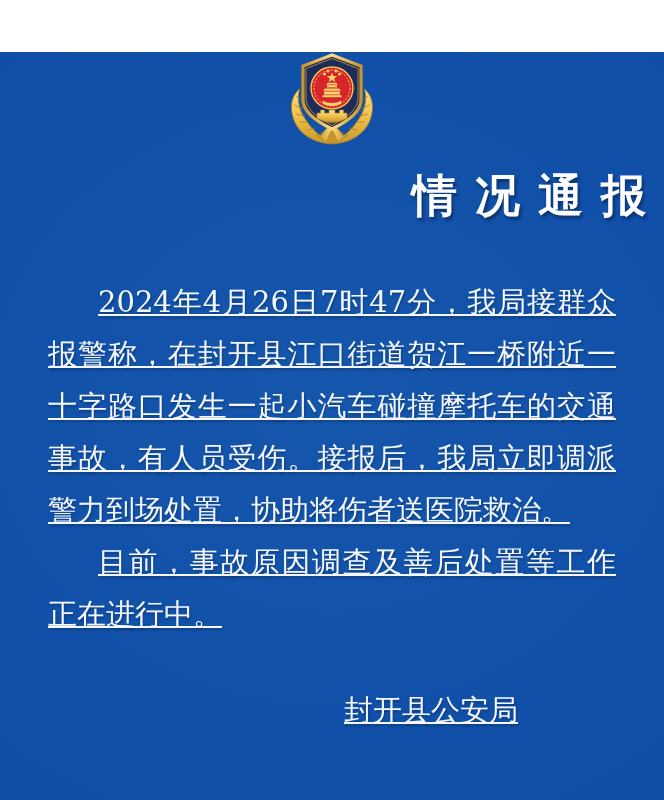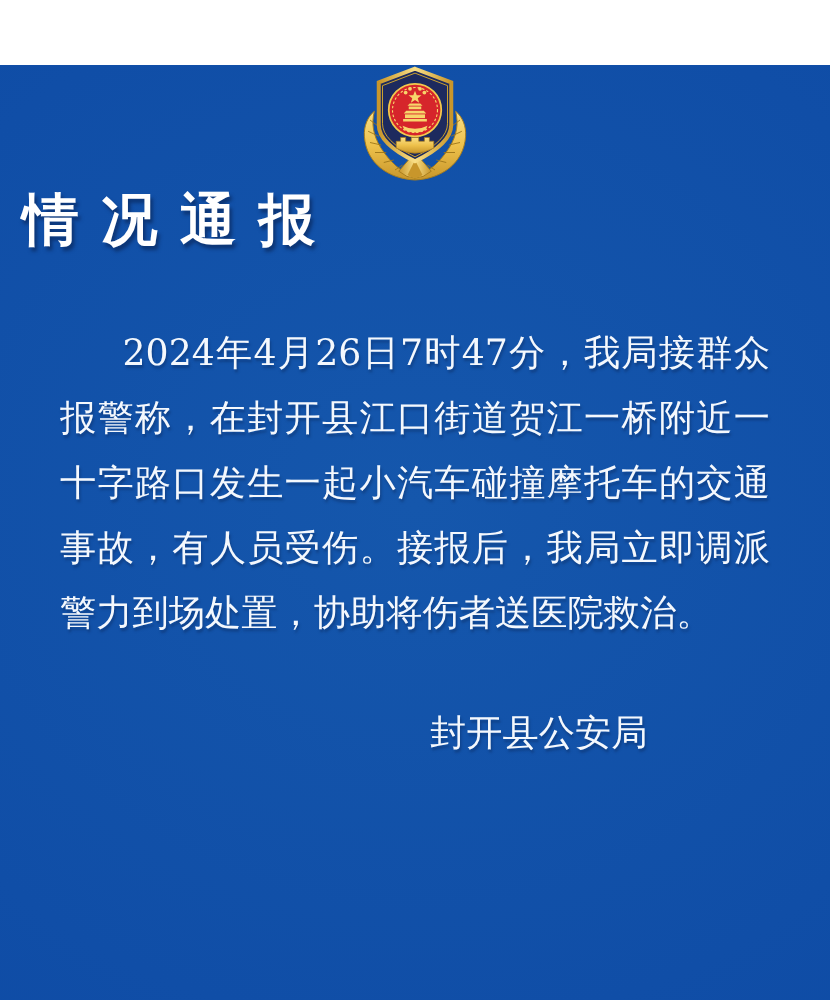--- a/index.html
+++ b/index.html
@@ -10,40 +10,41 @@
   .notice{
     position:relative;width:664px;height:800px;box-sizing:border-box;
     background:radial-gradient(ellipse 130% 95% at 50% 44%, #1557ac 0%, #104ea7 55%, #0c47a2 100%);
     color:#f4f8fd;
   }
   .badge-wrap{
     width:100px;height:96px;margin:52px auto 0;display:block;
   }
   .badge-wrap svg{display:block;width:100%;height:100%;}
   .title{
-    margin-top:4px;text-align:left;
+    margin-top:24px;text-align:right;
     font-size:45px;font-weight:bold;color:#ffffff;
     letter-spacing:18px;padding-left:18px;line-height:1.05;
     text-shadow:2px 3px 3px rgba(8,28,70,0.55);
     white-space:nowrap;
   }
   .body-text{
     margin:57px 48px 0;
     font-size:29px;line-height:52px;
     text-align:justify;text-justify:inter-character;
     text-shadow:1px 2px 2px rgba(8,28,70,0.35);
+    text-decoration:underline;
   }
   .body-text p{margin:0;text-indent:50px;}
   .signature{
     margin-top:44px;padding-right:146px;
     text-align:right;
     font-size:29px;line-height:52px;
     text-shadow:1px 2px 2px rgba(8,28,70,0.35);
   }
-  .signature div{white-space:nowrap;}
+  .signature div{white-space:nowrap;text-decoration:underline;}
 </style>
 </head>
 <body>
 
 <div class="notice">
 
   <div class="badge-wrap">
     <svg viewBox="0 0 100 96" xmlns="http://www.w3.org/2000/svg" aria-hidden="true">
       <defs>
         <linearGradient id="goldGrad" x1="0" y1="0" x2="0" y2="1">
@@ -112,19 +113,20 @@
       <g>
         <path d="M35,61 h3.5 v-3 h4 v3 h4.5 v-3 h6 v3 h4.5 v-3 h4 v3 h3.5 v5.5 Q50,74.5 35,66.5 Z" fill="url(#goldGrad)" stroke="#a87e1e" stroke-width="0.6"></path>
       </g>
     </svg>
   </div>
 
   <div class="title">情况通报</div>
 
   <div class="body-text">
     <p>2024年4月26日7时47分，我局接群众报警称，在封开县江口街道贺江一桥附近一十字路口发生一起小汽车碰撞摩托车的交通事故，有人员受伤。接报后，我局立即调派警力到场处置，协助将伤者送医院救治。</p>
+    <p>目前，事故原因调查及善后处置等工作正在进行中。</p>
   </div>
 
   <div class="signature">
     <div>封开县公安局</div>
   </div>
 
 </div>
 
 </body></html>

